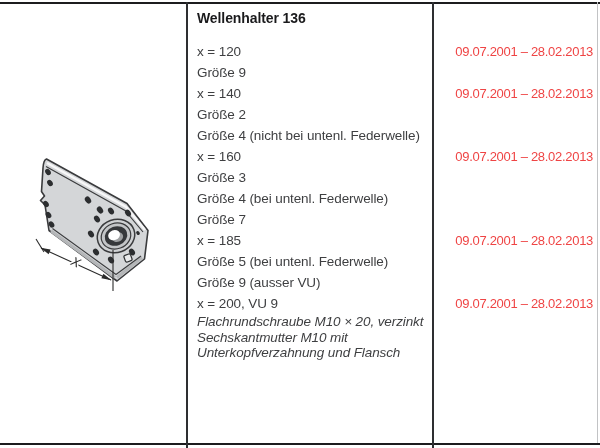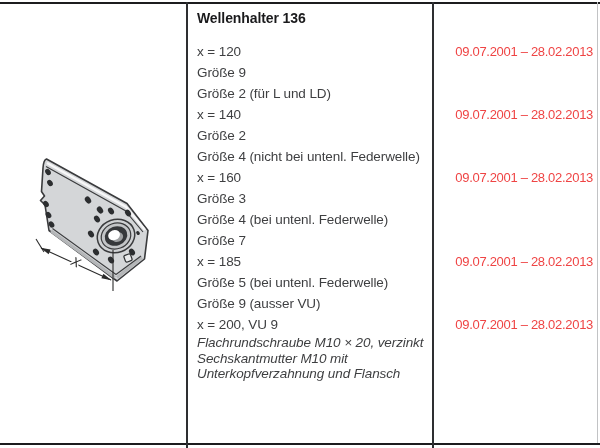--- a/index.html
+++ b/index.html
@@ -85,21 +85,20 @@
       <polygon points="111.5,280.2 101.4,278.3 103.4,273.7" fill="#2b2b2b" stroke="none"></polygon>
     </g>
     <text x="74" y="266" transform="rotate(25 74 266)" text-anchor="middle" font-size="13" font-style="italic" fill="#2b2b2b" paint-order="stroke" stroke="#ffffff" stroke-width="3">X</text>
   </svg>
 
   <div class="title">Wellenhalter 136</div>
 
   <div class="rows">
     <div class="row"><span>x = 120</span><span class="date">09.07.2001 – 28.02.2013</span></div>
     <div class="row"><span>Größe 9</span></div>
-    <div class="row"><span>Größe 2 (für L und LD)</span></div>
     <div class="row"><span>x = 140</span><span class="date">09.07.2001 – 28.02.2013</span></div>
     <div class="row"><span>Größe 2</span></div>
     <div class="row"><span>Größe 4 (nicht bei untenl. Federwelle)</span></div>
     <div class="row"><span>x = 160</span><span class="date">09.07.2001 – 28.02.2013</span></div>
     <div class="row"><span>Größe 3</span></div>
     <div class="row"><span>Größe 4 (bei untenl. Federwelle)</span></div>
     <div class="row"><span>Größe 7</span></div>
     <div class="row"><span>x = 185</span><span class="date">09.07.2001 – 28.02.2013</span></div>
     <div class="row"><span>Größe 5 (bei untenl. Federwelle)</span></div>
     <div class="row"><span>Größe 9 (ausser VU)</span></div>

